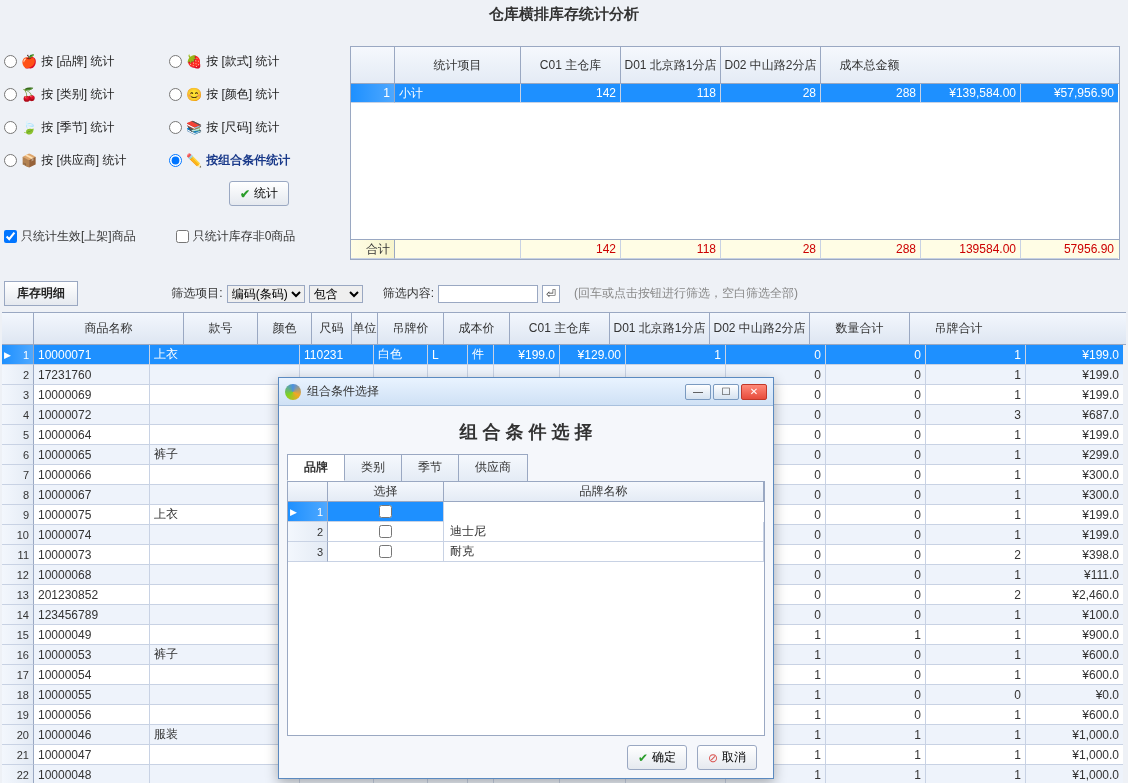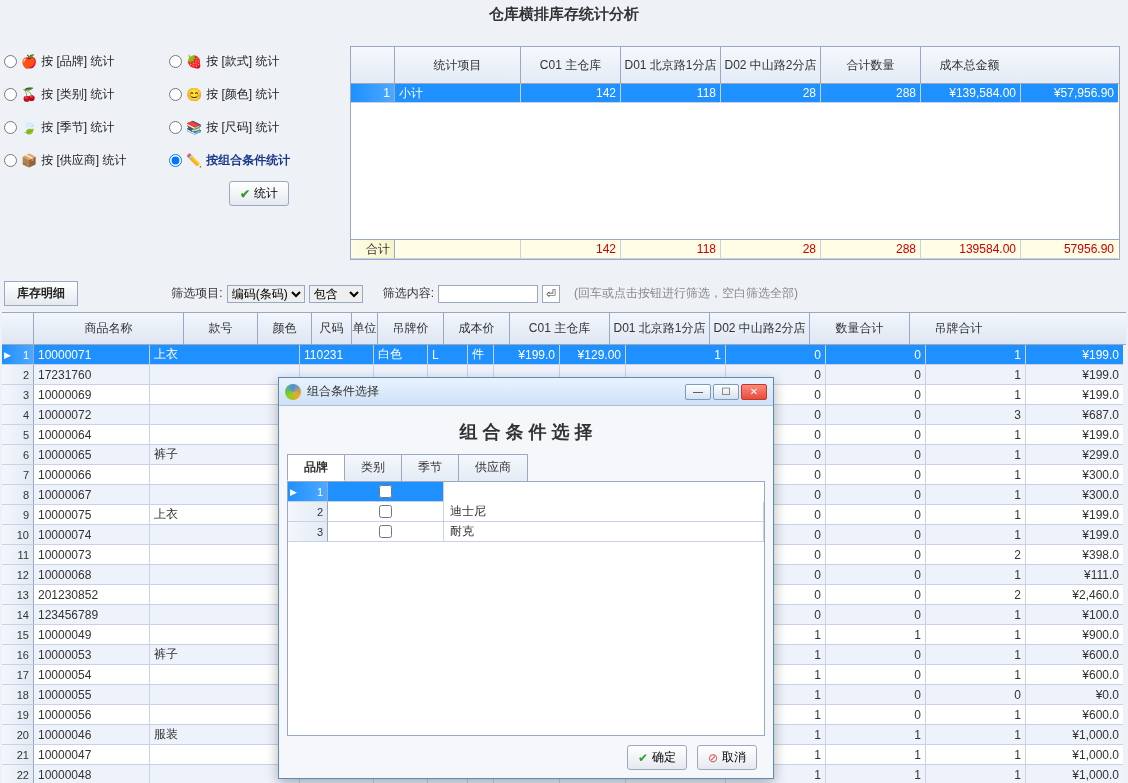--- a/index.html
+++ b/index.html
@@ -132,30 +132,35 @@
     <div class="radio-cell selected">
         <input type="radio" name="g" checked="" style="">
         <span class="emoji">✏️</span>
         <label>按组合条件统计</label>
       </div>
   </div>
   <div class="stat-btn"><button class="btn">
         <span class="ico-green">✔</span>
         <span>统计</span>
       </button></div>
+  <div class="check-row">
+    <input type="checkbox" checked="" style="">
+      <label>只统计生效[上架]商品</label>
+    <input type="checkbox" style="">
+      <label>只统计库存非0商品</label>
+  </div>
 </div>
 
 <div class="top-table">
   <div class="thead">
     <div class="th" style="width:44px"></div>
     <div class="th" style="width:126px">统计项目</div>
     <div class="th" style="width:100px">C01 主仓库</div>
     <div class="th" style="width:100px">D01 北京路1分店</div>
     <div class="th" style="width:100px">D02 中山路2分店</div>
-    <div class="th" style="width:100px">合计数量</div>
     <div class="th" style="width:97px;border-right:none">成本总金额</div>
   </div>
   <div class="tbody">
     <div class="tr blue">
       <div class="rowhead">1</div>
       <div class="td" style="width:126px">小计</div>
       <div class="td num" style="width:100px">142</div>
       <div class="td num" style="width:100px">118</div>
       <div class="td num" style="width:100px">28</div>
       <div class="td num" style="width:100px">288</div>
@@ -571,20 +576,25 @@
     </div>
   </div>
   <div class="dlg-title">组 合 条 件 选 择</div>
   <div class="tabs">
     <div class="tab active">品牌</div>
     <div class="tab">类别</div>
     <div class="tab">季节</div>
     <div class="tab">供应商</div>
   </div>
   <div class="dlg-table-wrap">
+    <div class="thead">
+      <div class="th" style="width:40px"></div>
+      <div class="th" style="width:116px">选择</div>
+      <div class="th" style="flex:1">品牌名称</div>
+    </div>
     <div id="dlg-body">
         <div class="tr sel">
           <div class="rowhead">1</div>
           <div class="td" style="width:116px">
             <input type="checkbox" style="">
           </div>
         </div>
         <div class="tr">
           <div class="rowhead">2</div>
           <div class="td" style="width:116px">

